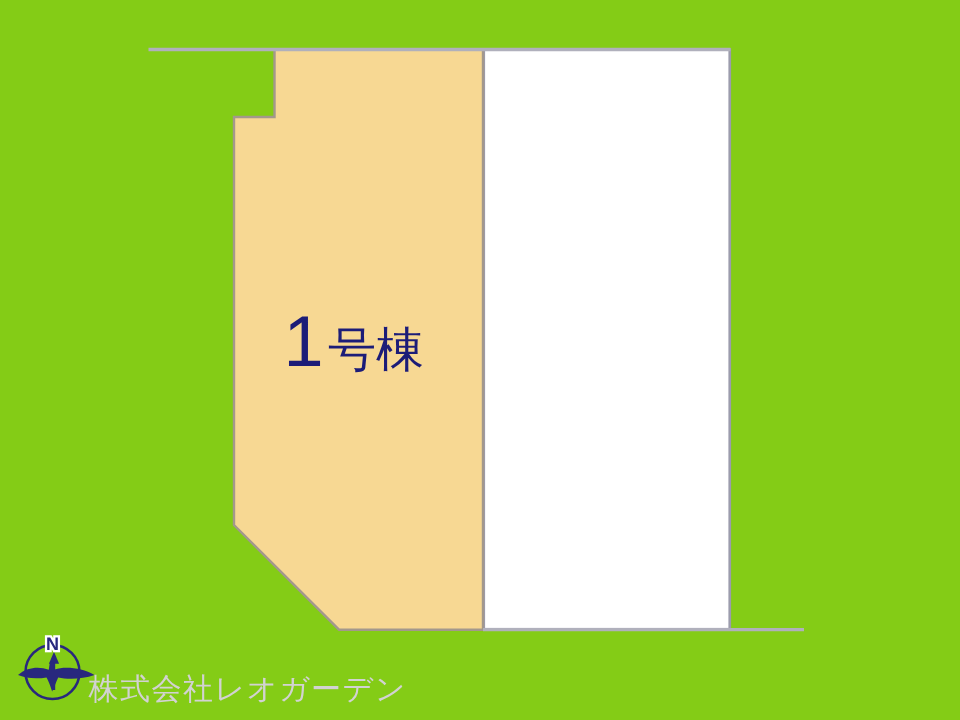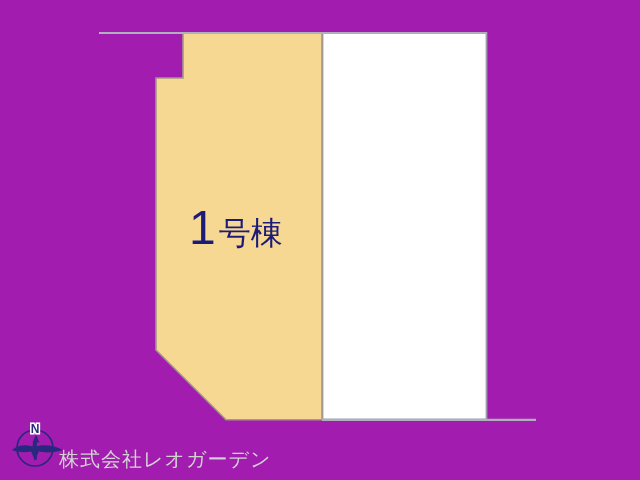--- a/index.html
+++ b/index.html
@@ -5,21 +5,21 @@
   html, body {
     margin: 0;
     padding: 0;
     background: #ffffff;
     font-family: "Liberation Sans", sans-serif;
   }
   .canvas {
     position: relative;
     width: 640px;
     height: 480px;
-    background: #a21caf;
+    background: #84cc16;
     overflow: hidden;
   }
   svg { display: block; }
 
   
   .plot-tan {
     stroke: #a3988c;
     stroke-width: 1.6;
   }
   .plot-white {

